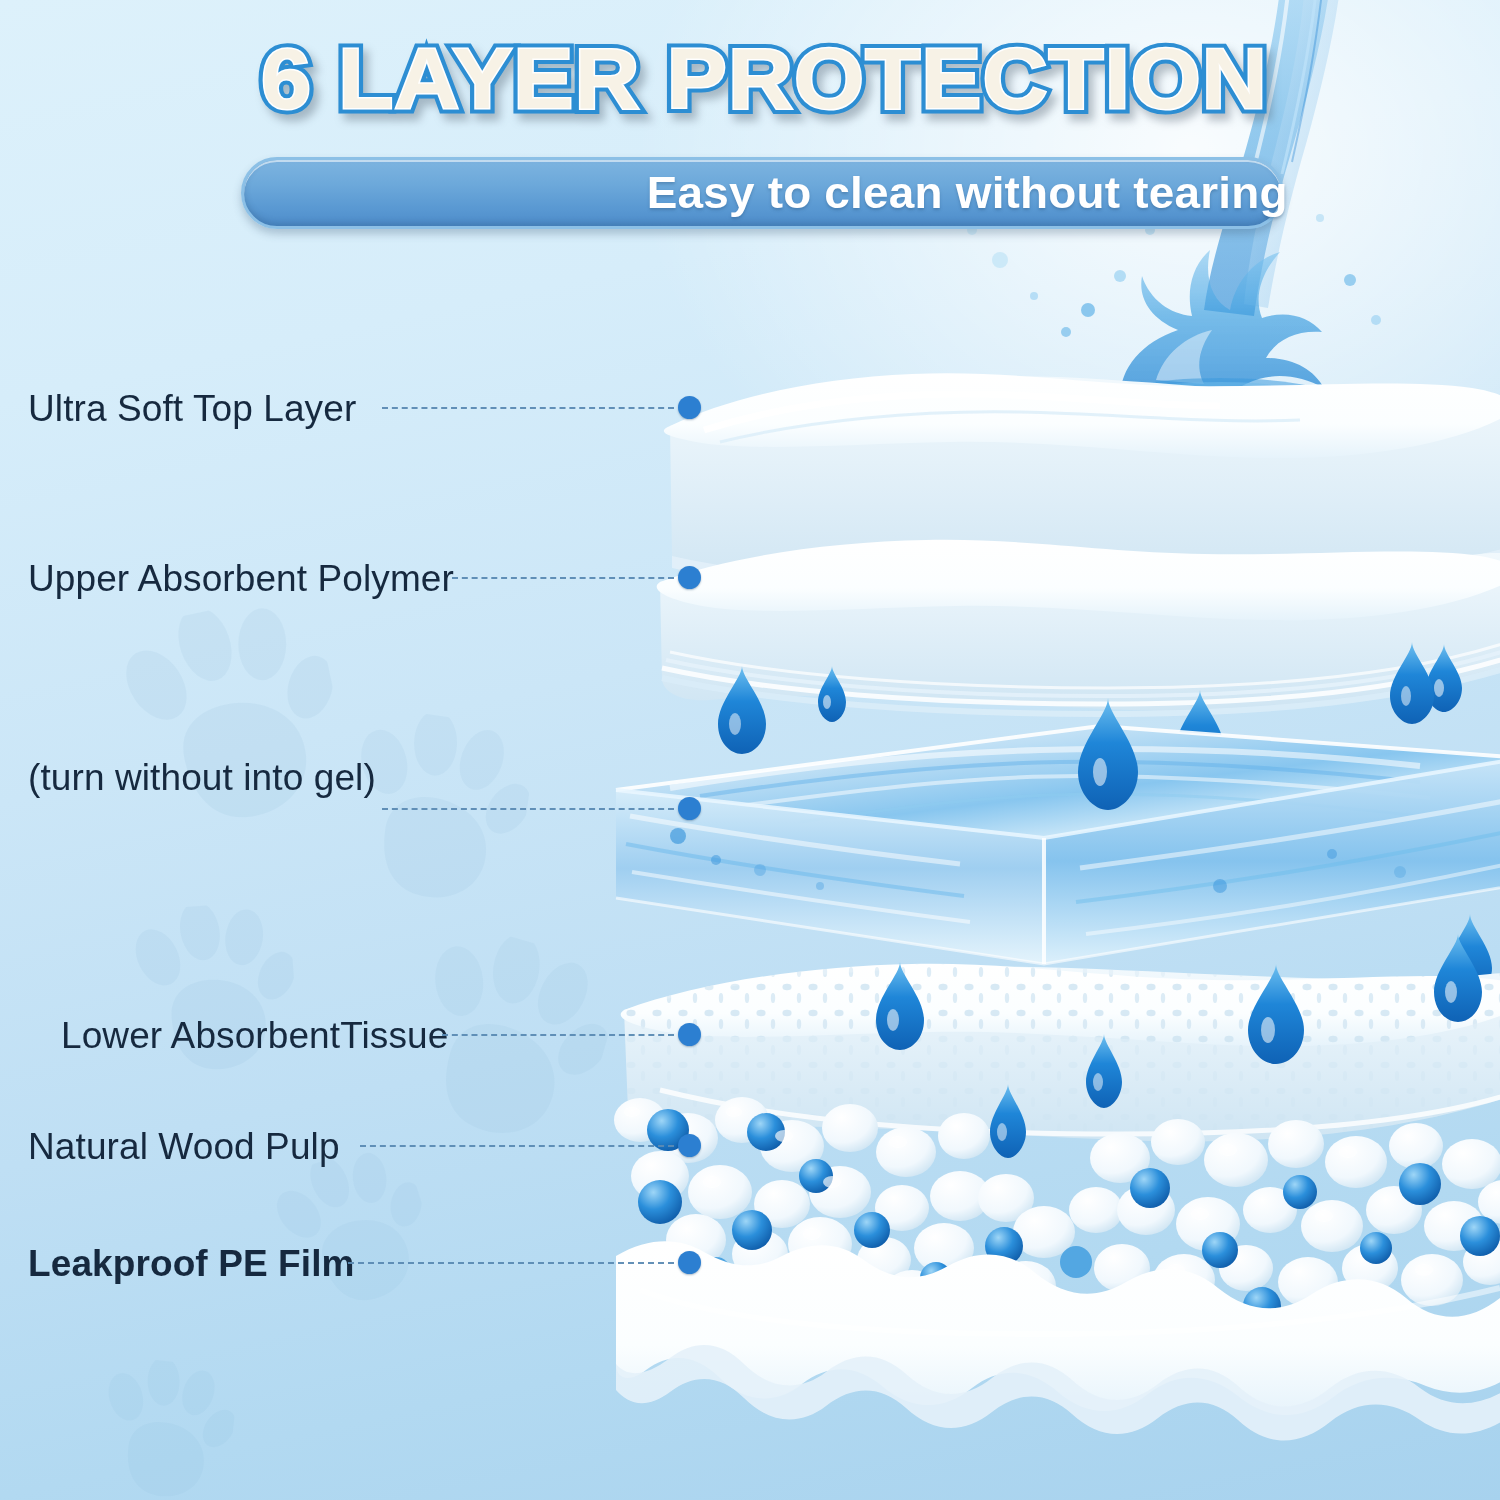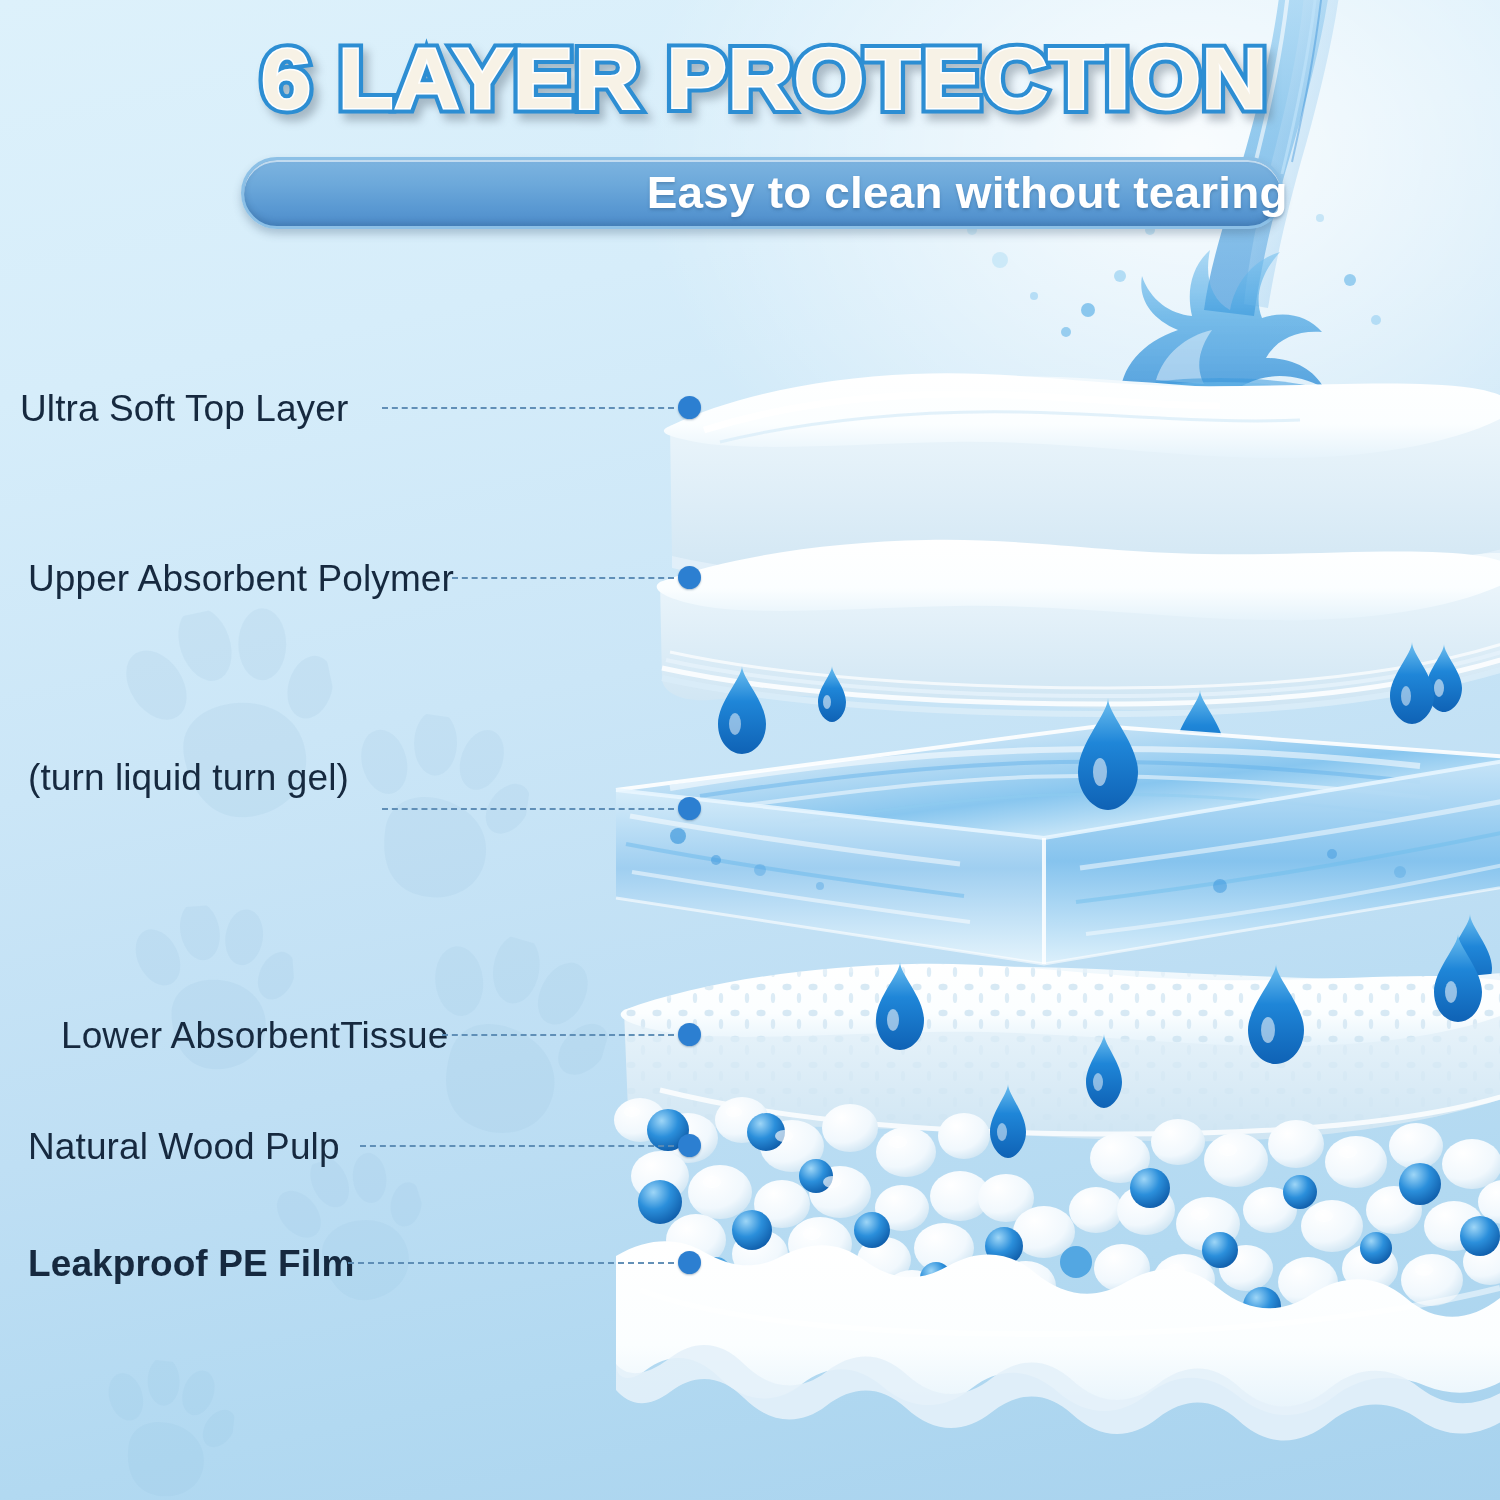--- a/index.html
+++ b/index.html
@@ -487,32 +487,32 @@
       <span class="t">6 LAYER PROTECTION</span>
       <span class="t2">6 LAYER PROTECTION</span>
     </span>
   </div>
 
   <div class="pill">
     <span>Easy to clean without tearing</span>
   </div>
 
   <div id="callouts">
-      <div class="label" style="left: 20px; top: 387px;">
+      <div class="label" style="left: 28px; top: 387px;">
         <div>Ultra Soft Top Layer</div>
       </div>
       <div class="leader" style="left: 382px; top: 407px; width: 292px;"></div>
       <div class="dot" style="left: 678px; top: 396px;"></div>
       <div class="label" style="left: 28px; top: 557px;">
         <div>Upper Absorbent Polymer</div>
       </div>
       <div class="leader" style="left: 452px; top: 577px; width: 222px;"></div>
       <div class="dot" style="left: 678px; top: 566px;"></div>
       <div class="label two" style="left: 28px; top: 757px;">
-        <div>(turn liquid turn gel)</div>
+        <div>(turn without into gel)</div>
       </div>
       <div class="leader" style="left: 382px; top: 808px; width: 292px;"></div>
       <div class="dot" style="left: 678px; top: 797px;"></div>
       <div class="label" style="left: 28px; top: 1014px; margin-left: 33px;">
         <div>Lower AbsorbentTissue</div>
       </div>
       <div class="leader" style="left: 442px; top: 1034px; width: 232px;"></div>
       <div class="dot" style="left: 678px; top: 1023px;"></div>
       <div class="label" style="left: 28px; top: 1125px;">
         <div>Natural Wood Pulp</div>

